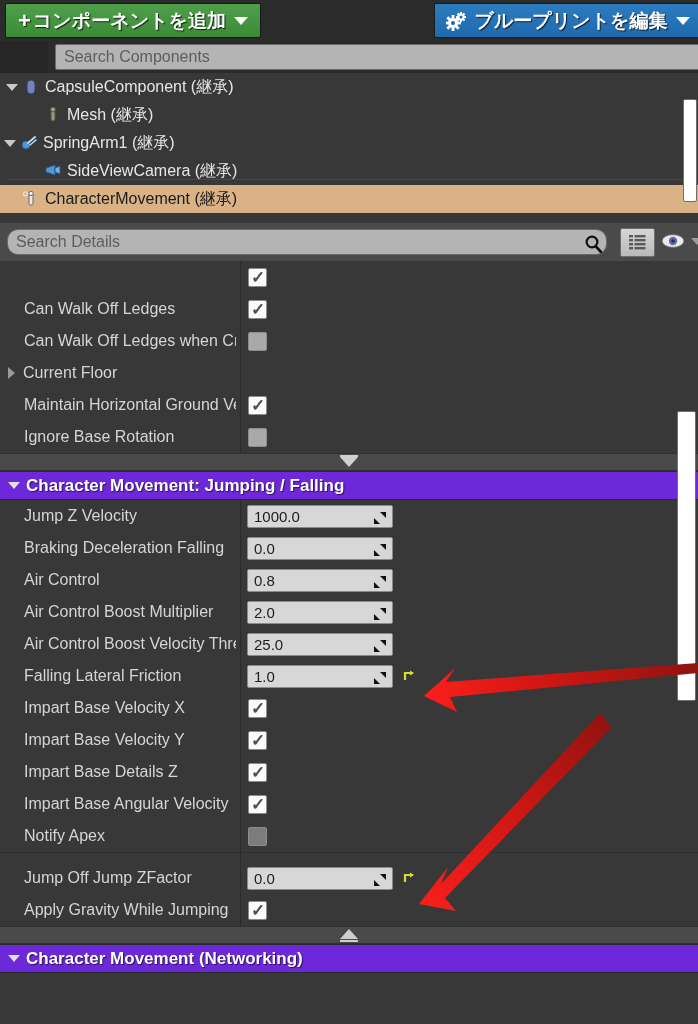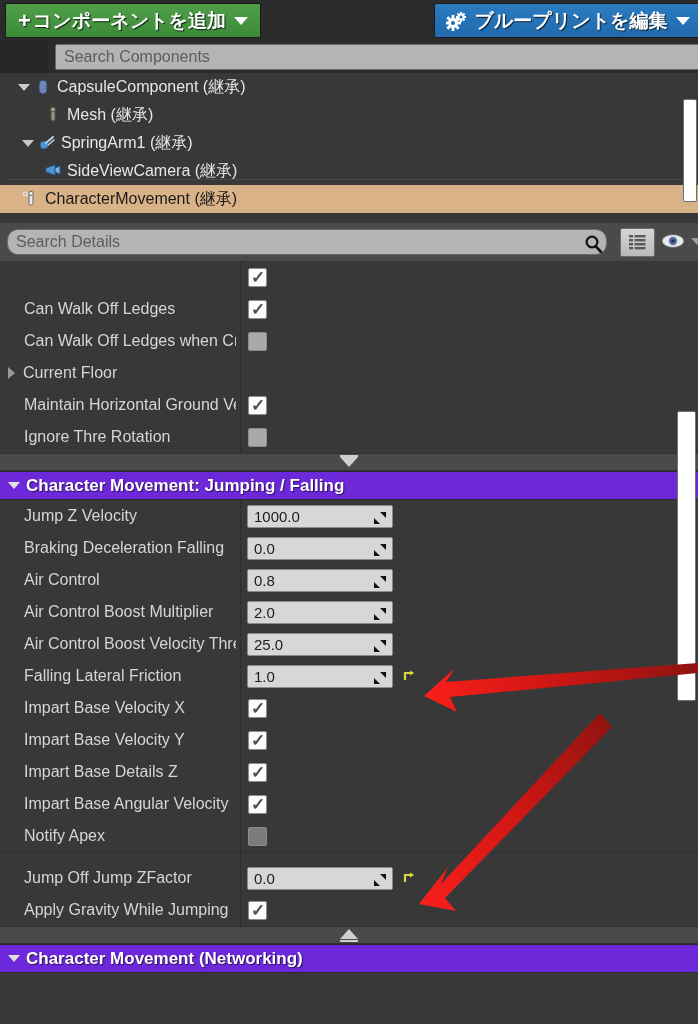--- a/index.html
+++ b/index.html
@@ -221,36 +221,36 @@
         <svg width="19" height="19" viewBox="0 0 19 19">
           <circle cx="8" cy="8" r="5.4" fill="none" stroke="#111" stroke-width="2.2"></circle>
           <line x1="11.6" y1="12.2" x2="17" y2="18" stroke="#111" stroke-width="2.6" stroke-linecap="round"></line>
         </svg>
       </span>
     </div>
   </div>
 
   <div class="tree">
     <div id="tree-rows">
-        <div class="tree-row" style="padding-left: 18px; align-items: center;">
+        <div class="tree-row" style="padding-left: 6px; align-items: center;">
           <span class="twisty"></span>
           <span class="tree-icon"><svg width="18" height="18" viewBox="0 0 18 18">
               <rect x="5" y="2" width="8" height="14" rx="4" fill="#6f85b8" stroke="#33415f" stroke-width="1"></rect>
             </svg></span>
           <span>CapsuleComponent (継承)</span>
         </div>
         <div class="tree-row" style="padding-left: 28px;">
           <span class="twisty hidden"></span>
           <span class="tree-icon"><svg width="18" height="18" viewBox="0 0 18 18">
               <rect x="7" y="2" width="4" height="13" rx="2" fill="#8f9a7f" stroke="#4d5542" stroke-width="1"></rect>
               <circle cx="9" cy="3.5" r="2.4" fill="#9aa68a" stroke="#4d5542" stroke-width="1"></circle>
             </svg></span>
           <span>Mesh (継承)</span>
         </div>
-        <div class="tree-row" style="padding-left: 22px; text-align: center;">
+        <div class="tree-row" style="padding-left: 4px; text-align: center;">
           <span class="twisty"></span>
           <span class="tree-icon"><svg width="18" height="18" viewBox="0 0 18 18">
               <circle cx="6" cy="11" r="4" fill="#4f97d6" stroke="#2a5b86" stroke-width="1"></circle>
               <path d="M8 9 L15 3" stroke="#bcd7ee" stroke-width="2" stroke-linecap="round"></path>
               <path d="M10 11 L16 6" stroke="#bcd7ee" stroke-width="1.6" stroke-linecap="round"></path>
             </svg></span>
           <span>SpringArm1 (継承)</span>
         </div>
         <div class="tree-row" style="padding-left: 28px;">
           <span class="twisty hidden"></span>
@@ -331,21 +331,21 @@
             <span>Current Floor</span>
           </span>
         </div>
         <div class="prop-row">
           <span class="prop-label">Maintain Horizontal Ground Ve</span>
           <span class="checkbox on">
             <span class="check-mark">✓</span>
           </span>
         </div>
         <div class="prop-row">
-          <span class="prop-label">Ignore Thre Rotation</span>
+          <span class="prop-label">Ignore Base Rotation</span>
           <span class="checkbox off"></span>
         </div>
         <div class="band-arrow">
           <svg width="20" height="14" viewBox="0 0 20 14">
             <path d="M1 2 L19 2 L10 12 Z" fill="#cfcfcf"></path>
             <rect x="1" y="0" width="18" height="2" fill="#cfcfcf"></rect>
           </svg>
         </div>
         <div class="cat-header">
           <span class="cat-twisty"></span>

